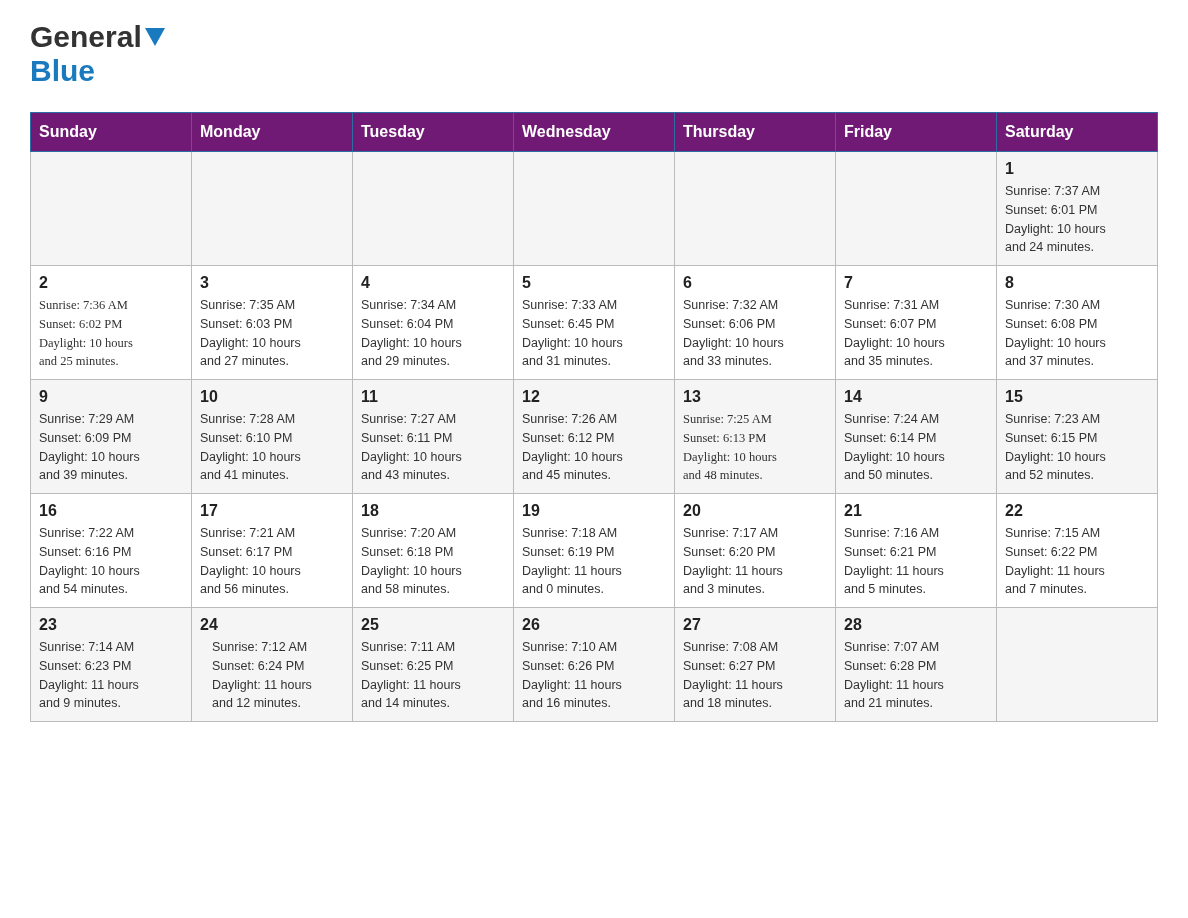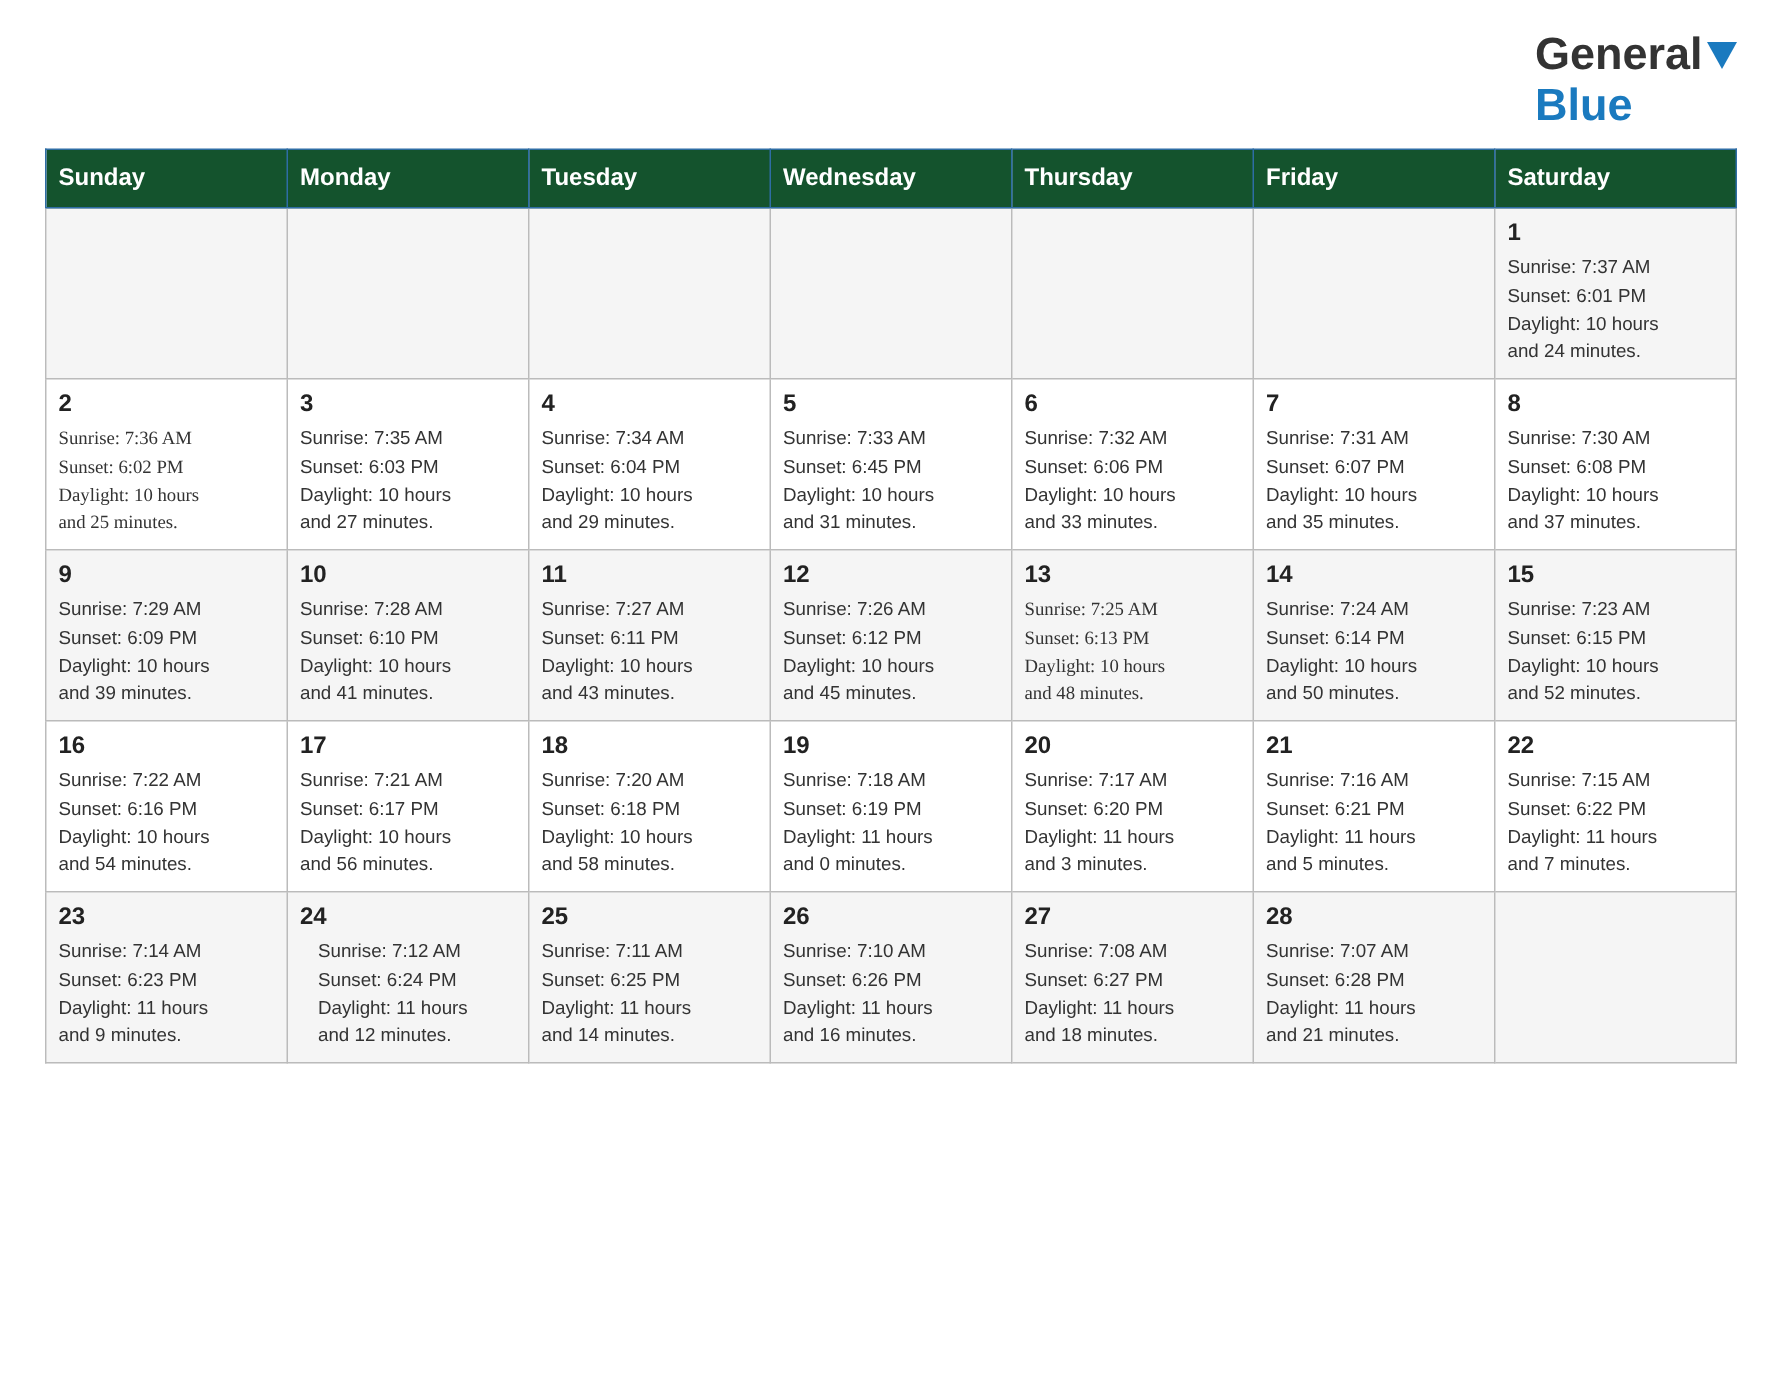--- a/index.html
+++ b/index.html
@@ -5,23 +5,24 @@
     * { box-sizing: border-box; margin: 0; padding: 0; }
     body {
       font-family: Arial, sans-serif;
       background: #fff;
       padding: 20px 30px;
       width: 1188px;
       min-height: 918px;
     }
     .header {
       display: flex;
-      justify-content: flex-end;
+      justify-content: center;
       align-items: flex-start;
-      margin-bottom: 11px;
+      margin-bottom: 24px;
+      flex-direction: column;
     }
     .logo {
       display: flex;
       flex-direction: column;
       align-items: flex-start;
     }
     .logo-line {
       display: flex;
       align-items: center;
     }
@@ -38,21 +39,21 @@
       font-size: 22px;
       color: #444;
       margin-top: 4px;
     }
     .calendar {
       width: 100%;
       border-collapse: collapse;
       border: 1px solid #999;
     }
     .calendar th {
-      background-color: #14532d;
+      background-color: #701a75;
       color: #fff;
       font-size: 16px;
       font-weight: bold;
       padding: 10px 8px;
       text-align: left;
       border: 1px solid #2e6da4;
     }
     .calendar td {
       vertical-align: top;
       padding: 8px;

